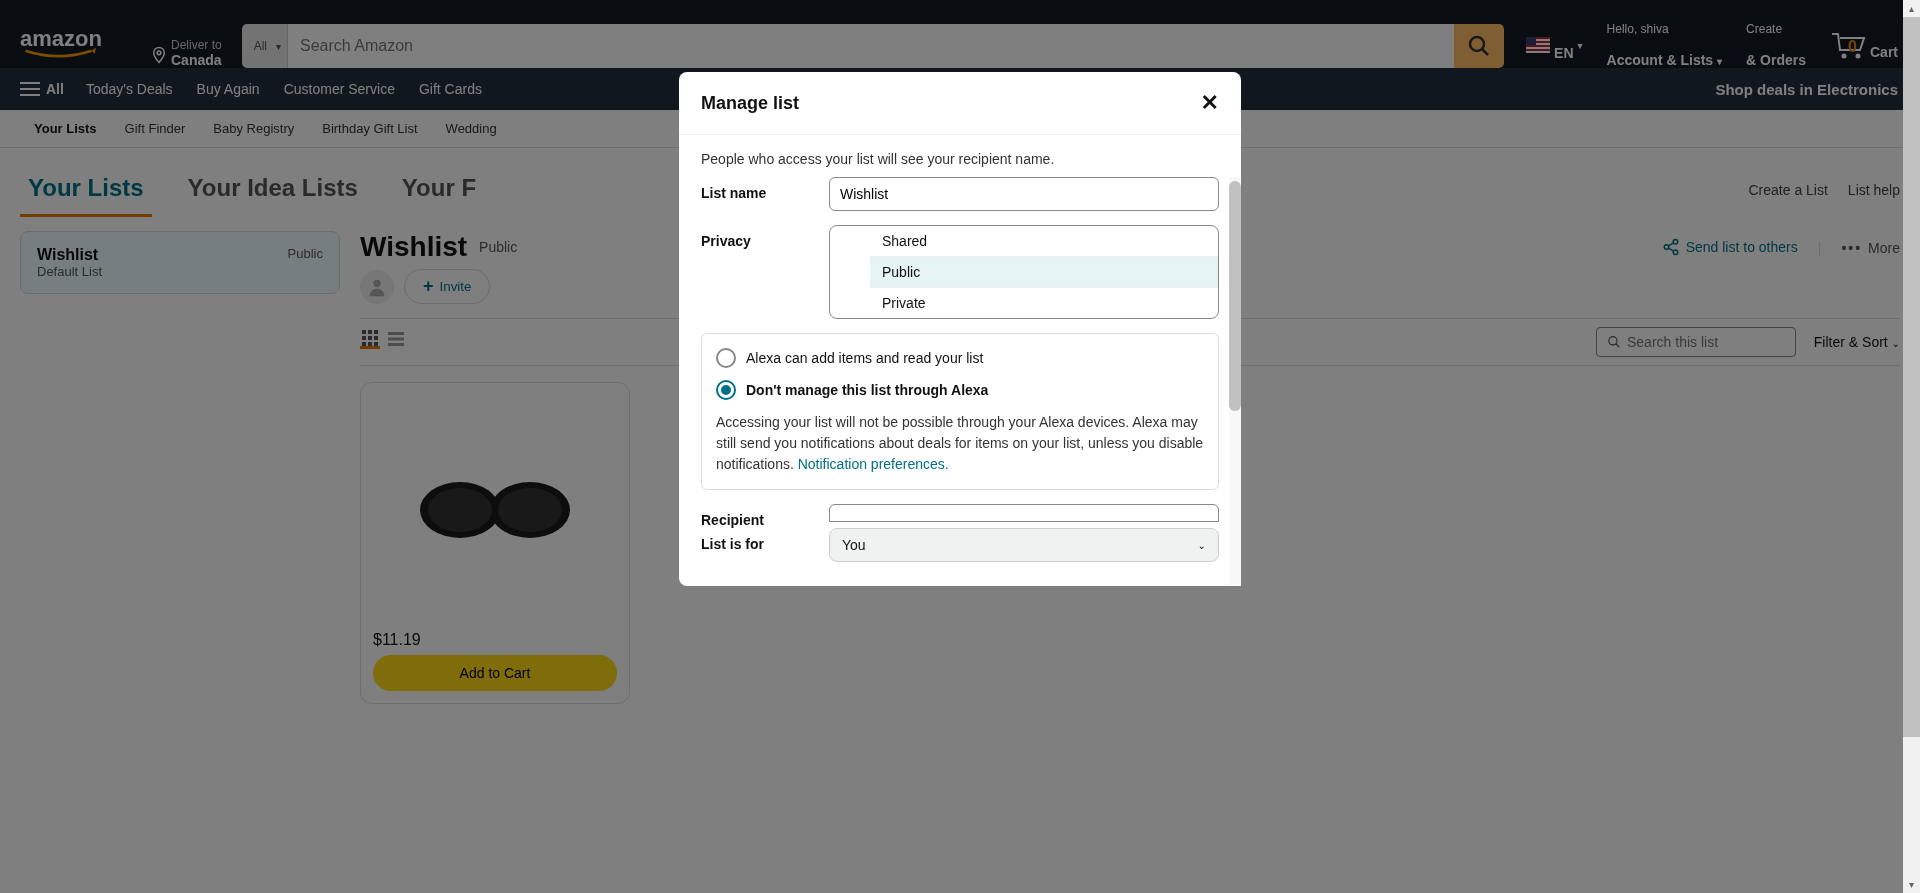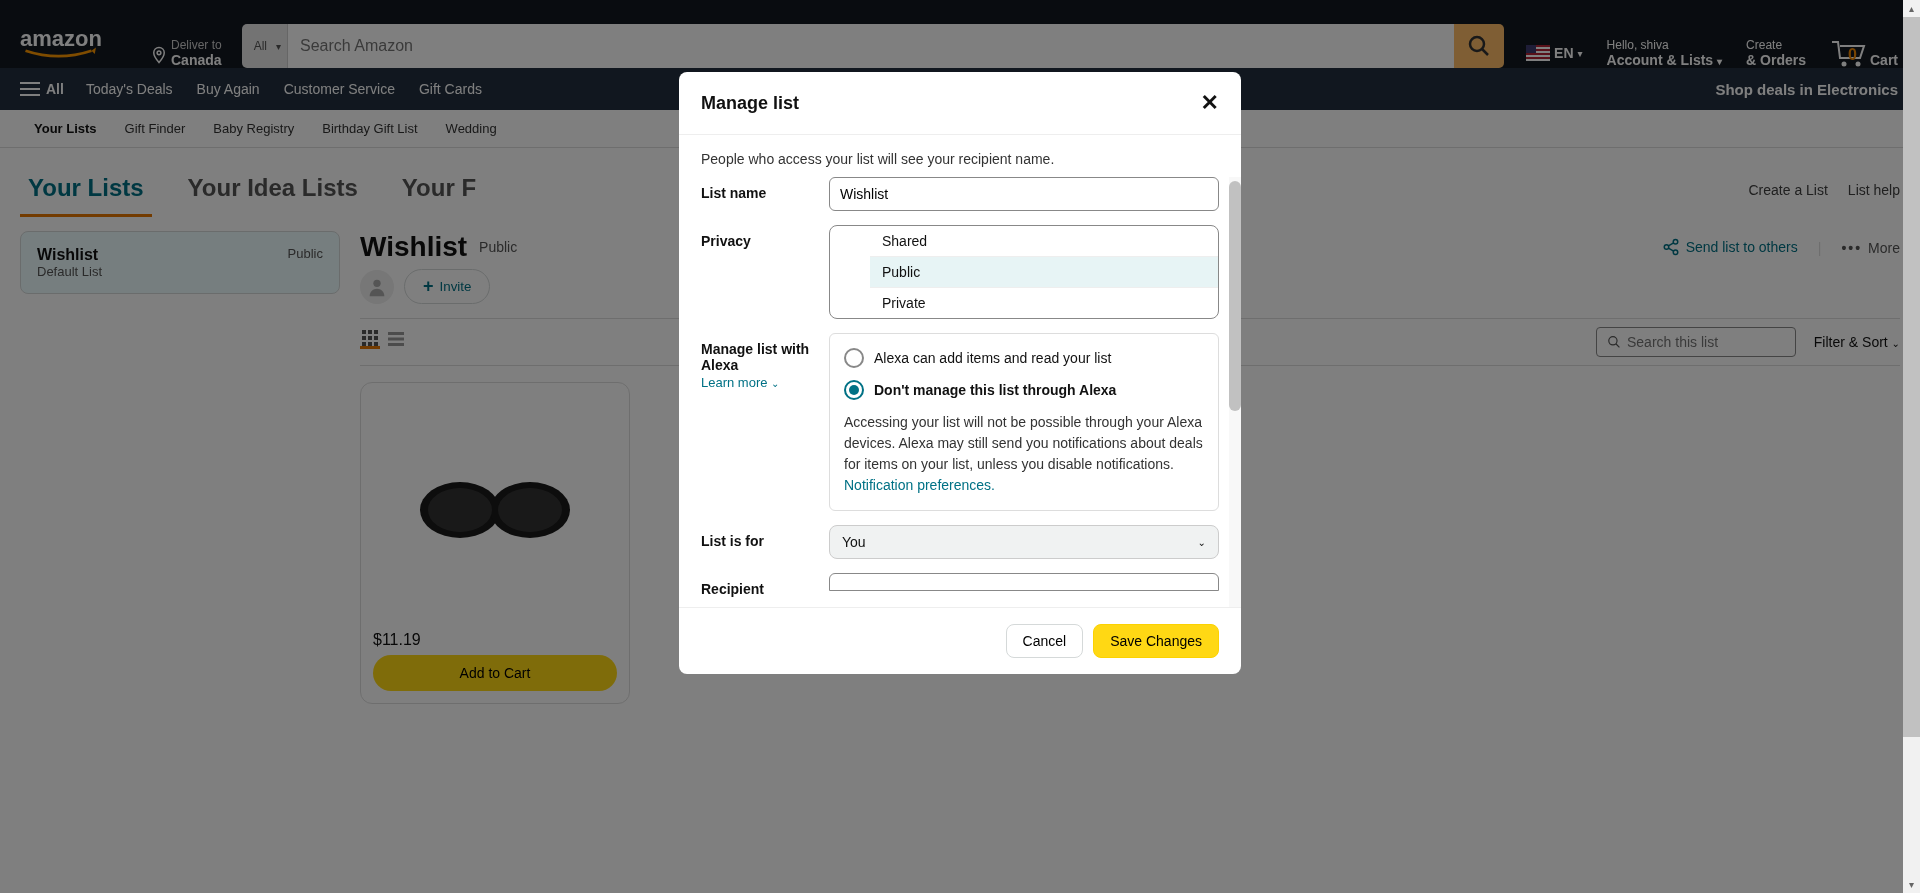--- a/index.html
+++ b/index.html
@@ -13,21 +13,21 @@
 .deliver .icon { color: #fff; margin-right: 3px; }
 .deliver .loc1 { color: #ccc; }
 .deliver .loc2 { color: #fff; font-weight: bold; font-size: 14px; }
 .search { flex: 1; display: flex; height: 44px; margin: 0 10px; border-radius: 5px; overflow: hidden; }
 .search-cat { background: #e6e6e6; padding: 0 20px 0 12px; display: flex; align-items: center; font-size: 12px; color: #555; border-right: 1px solid #ccc; position: relative; }
 .search-cat::after { content: "▾"; position: absolute; right: 6px; font-size: 10px; }
 .search-input { flex: 1; border: none; padding: 0 12px; font-size: 16px; }
 .search-btn { background: #febd69; width: 50px; display: flex; align-items: center; justify-content: center; }
 .nav-right { display: flex; align-items: center; color: #fff; }
 .nav-item { padding: 0 12px; font-size: 12px; }
-.nav-item .line2 { font-weight: bold; font-size: 14px; }
+.nav-item .line2 { font-weight: bold; font-size: 14px; margin-top: 16px; }
 .cart { display: flex; align-items: flex-end; padding: 0 12px; position: relative; }
 .cart-count { color: #f08804; font-weight: bold; position: absolute; top: 8px; left: 30px; font-size: 16px; }
 .cart-label { font-weight: bold; font-size: 14px; }
 
 
 .nav-sub { background: #232f3e; display: flex; align-items: center; height: 42px; padding: 0 10px; color: #fff; }
 .nav-sub .all { display: flex; align-items: center; font-weight: bold; padding: 0 10px; }
 .nav-sub .link { padding: 0 12px; font-size: 14px; }
 .nav-sub .promo { margin-left: auto; padding: 0 12px; font-weight: bold; font-size: 15px; }
 
@@ -329,68 +329,60 @@
         <div class="form-control dropdown-open">
           <div class="dropdown-list">
             <div class="opt">Shared</div>
             <div class="opt selected">Public</div>
             <div class="opt">Private</div>
           </div>
         </div>
       </div>
 
       <div class="form-row">
-        <div class="form-label">
-          <span>Manage list with Alexa</span>
-          <span class="learn"><span>Learn more</span> <span style="font-size:10px;">⌄</span></span>
-        </div>
         <div class="form-control">
           <div class="alexa-box">
             <div class="radio-row">
               <div class="radio-outer off"></div>
               <span>Alexa can add items and read your list</span>
             </div>
             <div class="radio-row">
               <div class="radio-outer">
                   <div class="radio-inner"></div>
                 </div>
               <span style="font-weight:bold;">Don't manage this list through Alexa</span>
             </div>
             <div class="alexa-desc">
               <span>Accessing your list will not be possible through your Alexa devices. Alexa may still send you notifications about deals for items on your list, unless you disable notifications. </span><a href="#">Notification preferences.</a>
             </div>
           </div>
         </div>
       </div>
 
+      <div class="form-row" style="margin-bottom:0;">
+        <div class="form-label">Recipient</div>
+        <div class="form-control">
+          <div style="border:1px solid #888;border-radius:6px 6px 0 0;padding:8px 10px;height:16px;"></div>
+        </div>
+      </div>
+
       <div class="form-row">
         <div class="form-label">List is for</div>
         <div class="form-control">
           <div class="select">
             <span>You</span>
             <span style="font-size:10px;">⌄</span>
           </div>
         </div>
       </div>
 
-      <div class="form-row" style="margin-bottom:0;">
-        <div class="form-label">Recipient</div>
-        <div class="form-control">
-          <div style="border:1px solid #888;border-radius:6px 6px 0 0;padding:8px 10px;height:16px;"></div>
-        </div>
-      </div>
-
       <div class="modal-scroll">
         <div style="height:4px;"></div>
         <div class="thumb" style="height:230px;margin-top:0;"></div>
       </div>
-    </div>
-    <div class="modal-footer">
-      <button class="btn btn-cancel">Cancel</button>
-      <button class="btn btn-save">Save Changes</button>
     </div>
   </div>
 </div>
 
 <div class="page-scroll">
   <div class="arrow">▴</div>
   <div class="thumb" style="height:720px;"></div>
   <div class="arrow" style="position:absolute;bottom:0;width:100%;">▾</div>
 </div>
 

